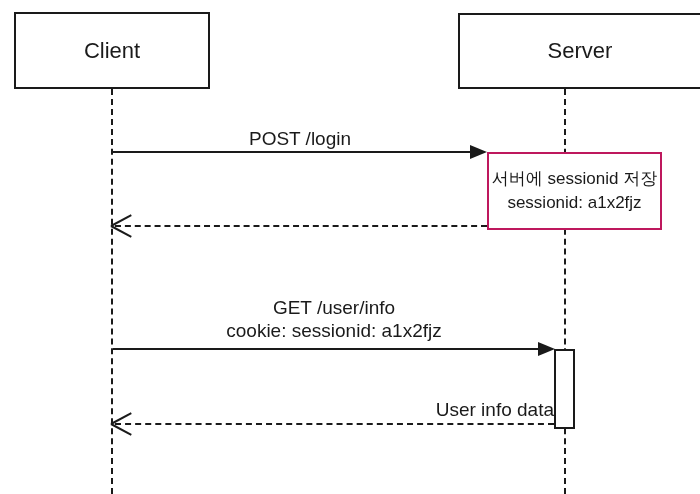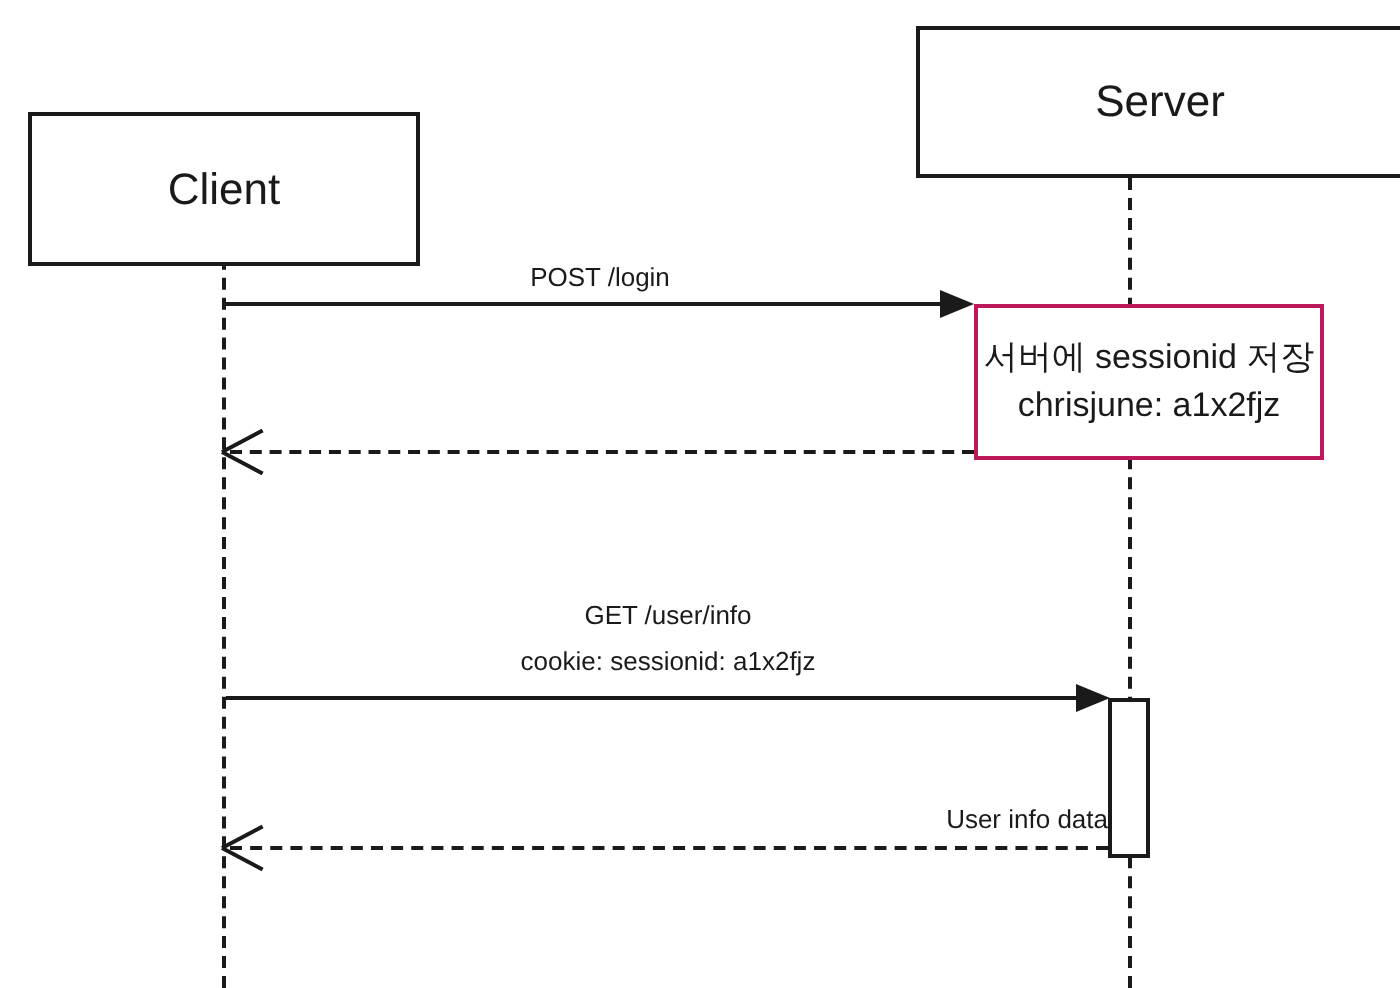--- a/index.html
+++ b/index.html
@@ -15,34 +15,34 @@
   .actor-box {
     position: absolute;
     border: 2px solid #1a1a1a;
     background: #ffffff;
     display: flex;
     align-items: center;
     justify-content: center;
     font-size: 22px;
     z-index: 3;
   }
-  .actor-client { left: 14px; top: 12px; width: 192px; height: 73px; margin-top: 44px; }
+  .actor-client { left: 14px; top: 12px; width: 192px; height: 73px; }
   .actor-server { left: 458px; top: 13px; width: 240px; height: 72px; }
   .lifeline {
     position: absolute;
     width: 0;
     border-left: 2px dashed #1a1a1a;
     z-index: 1;
   }
   .lifeline-client { left: 111px; top: 89px; height: 405px; }
   .lifeline-server { left: 564px; top: 89px; height: 405px; }
   .msg-label {
     position: absolute;
     text-align: center;
-    font-size: 13px;
+    font-size: 19px;
     line-height: 23px;
     z-index: 2;
     white-space: nowrap;
   }
   .msg-line { position: absolute; height: 0; z-index: 2; }
   .msg-line.solid  { border-top: 2px solid #1a1a1a; }
   .msg-line.dashed { border-top: 2px dashed #1a1a1a; }
   .arrow-filled {
     position: absolute;
     width: 0; height: 0;
@@ -101,21 +101,21 @@
 
   <div class="lifeline lifeline-client"></div>
   <div class="lifeline lifeline-server"></div>
 
   <div class="msg-label" style="left:113px; top:127px; width:374px;">POST /login</div>
   <div class="msg-line solid" style="left:113px; top:151px; width:358px;"></div>
   <div class="arrow-filled" style="left:470px; top:145px;"></div>
 
   <div class="note-box">
     <div>서버에 sessionid 저장</div>
-    <div>chrisjune: a1x2fjz</div>
+    <div>sessionid: a1x2fjz</div>
   </div>
 
   <div class="msg-line dashed" style="left:115px; top:225px; width:372px;"></div>
   <div class="arrow-open" style="left:111px; top:226px;">
     <div class="arm arm-up"></div>
     <div class="arm arm-down"></div>
   </div>
 
   <div class="msg-label" style="left:113px; top:296px; width:442px;">
     <div>GET /user/info</div>

